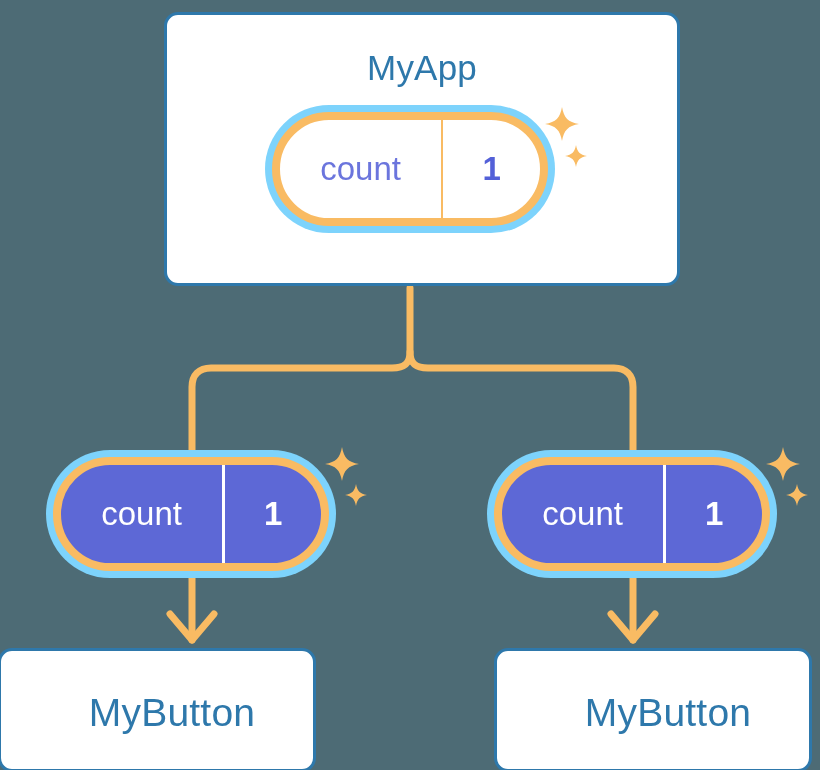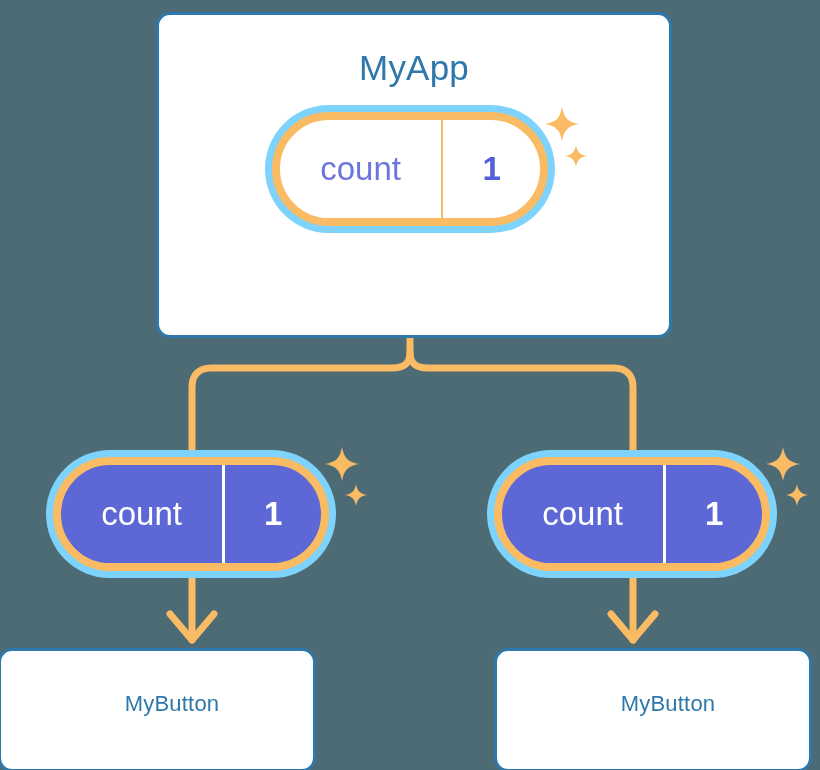--- a/index.html
+++ b/index.html
@@ -34,24 +34,24 @@
   
   .card {
     position: absolute;
     background: #ffffff;
     border: 3px solid #2e78ab;
     border-radius: 14px;
     box-sizing: border-box;
   }
 
   #app-card {
-    left: 156px;
+    left: 164px;
     top: 12px;
     width: 516px;
-    height: 326px;
+    height: 274px;
   }
 
   .card-title {
     position: absolute;
     left: 0;
     right: 0;
     text-align: center;
     color: #2e78ab;
     font-size: 35px;
     font-weight: 400;
@@ -65,21 +65,21 @@
 
   .btn-card {
     width: 318px;
     height: 124px;
   }
   #btn-card-left  { left: -2px;  top: 648px; }
   #btn-card-right { left: 494px; top: 648px; }
 
   .btn-card .card-title {
     top: 40px;
-    font-size: 22px;
+    font-size: 39px;
     padding-left: 30px;
   }
 
   
   .pill-wrap {
     position: absolute;
     box-sizing: border-box;
     background: #7dd3fc;           
     border-radius: 999px;
     padding: 7px;

